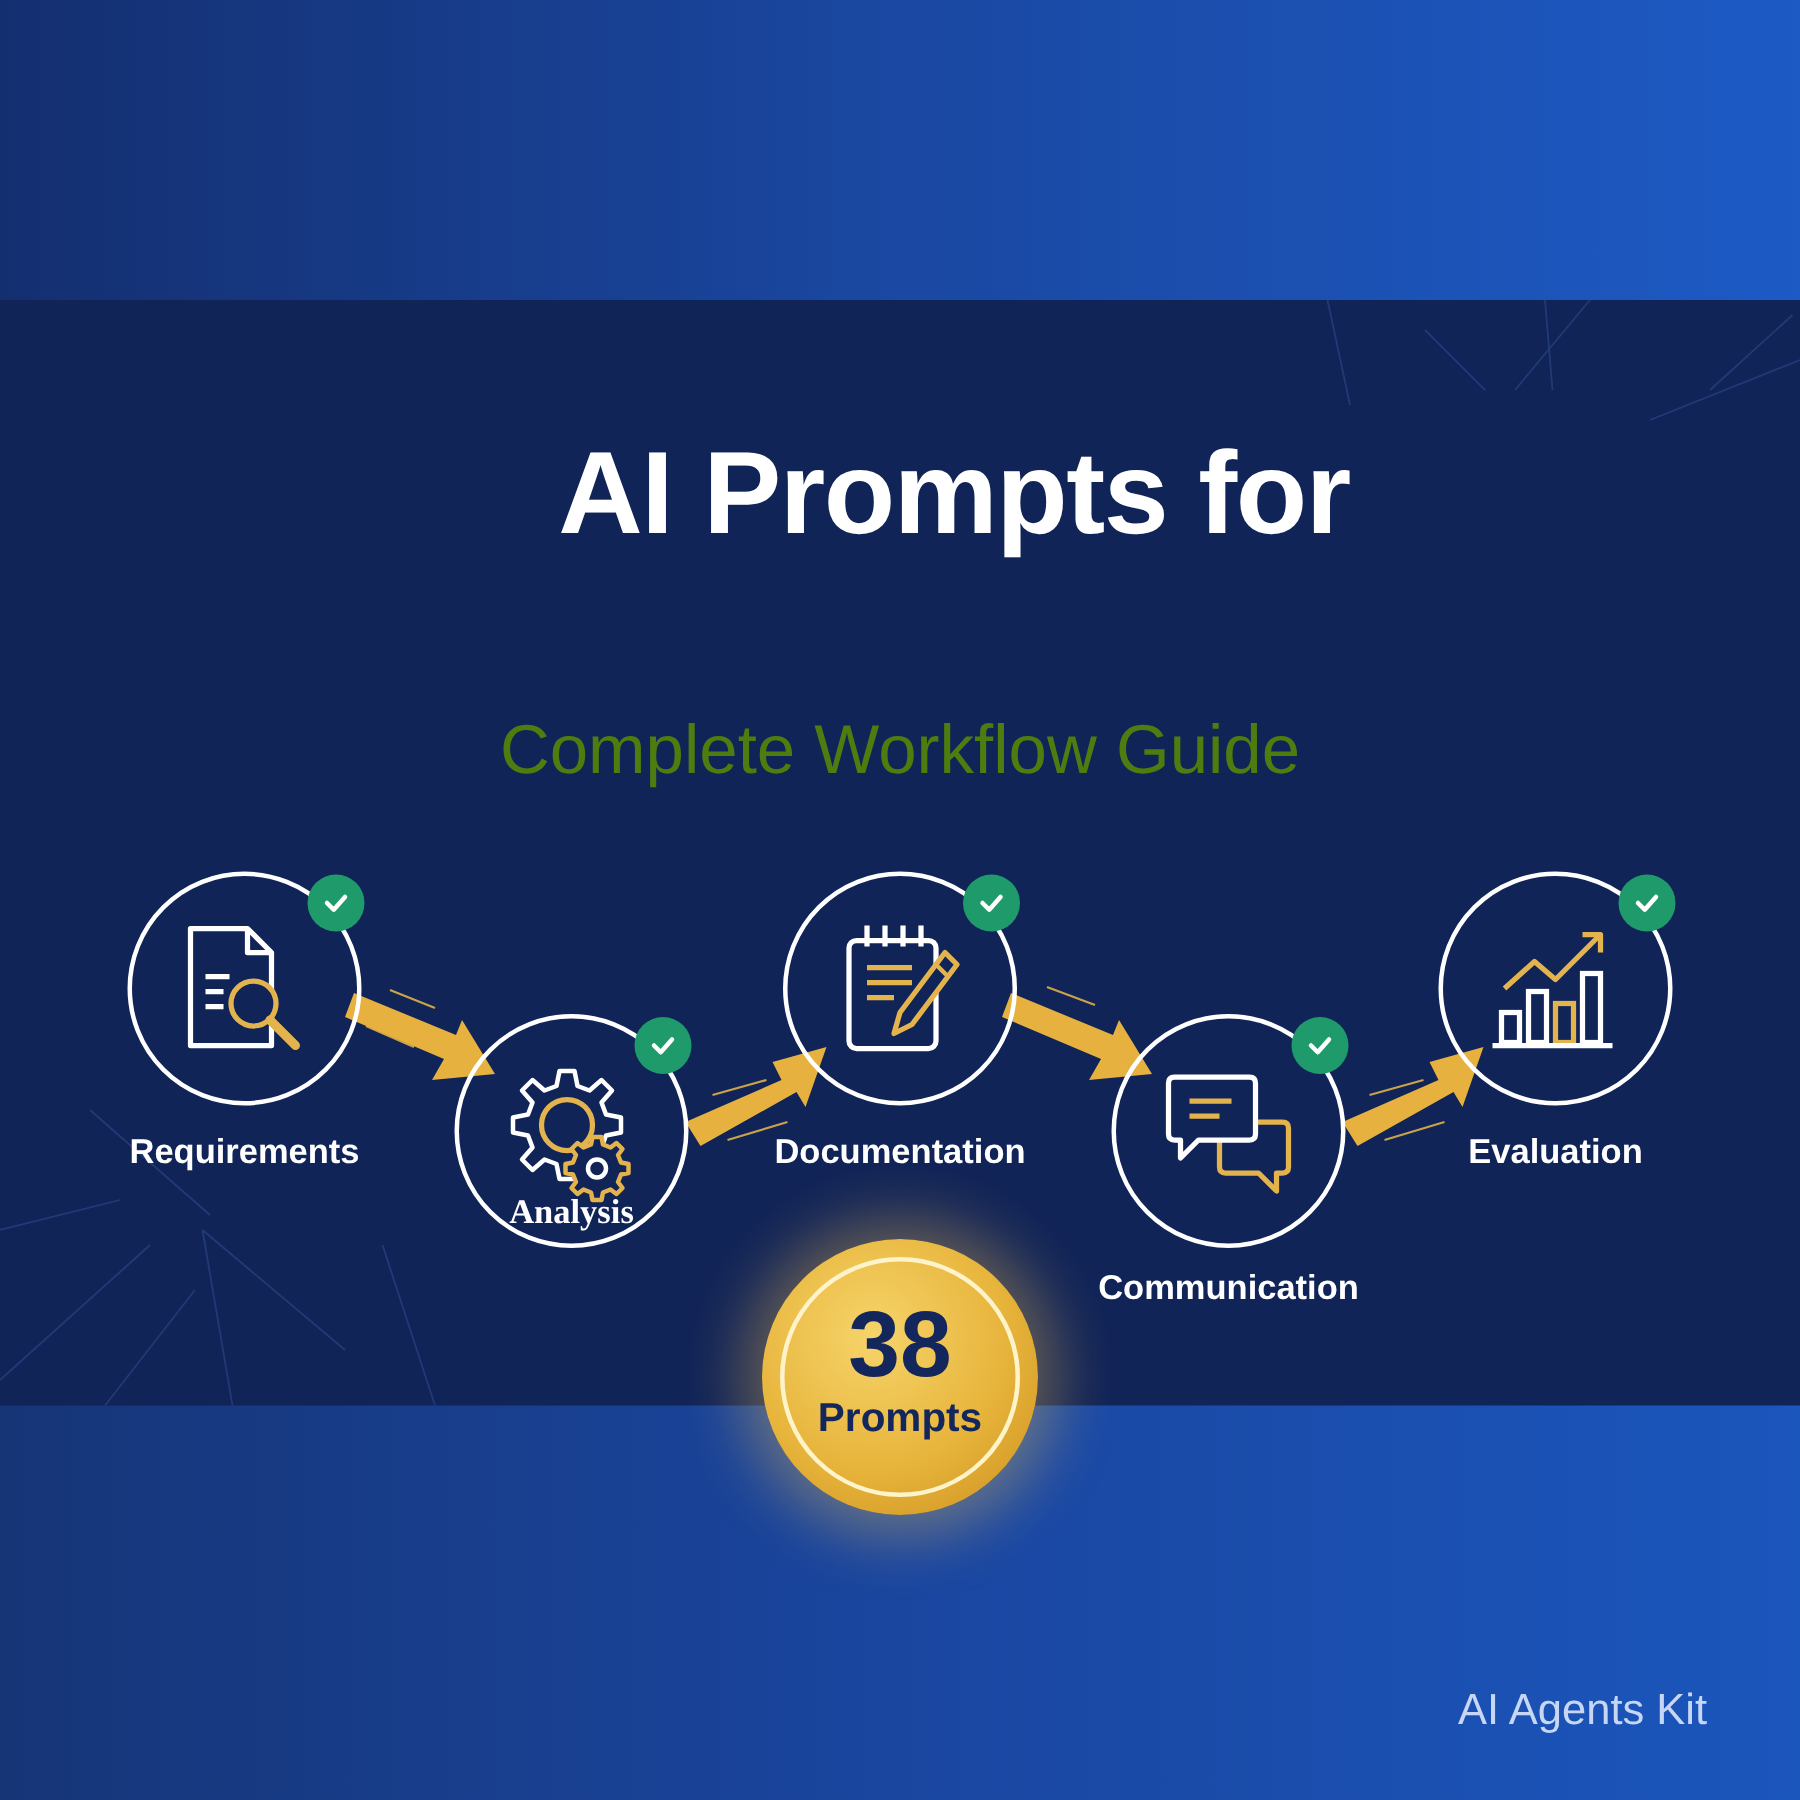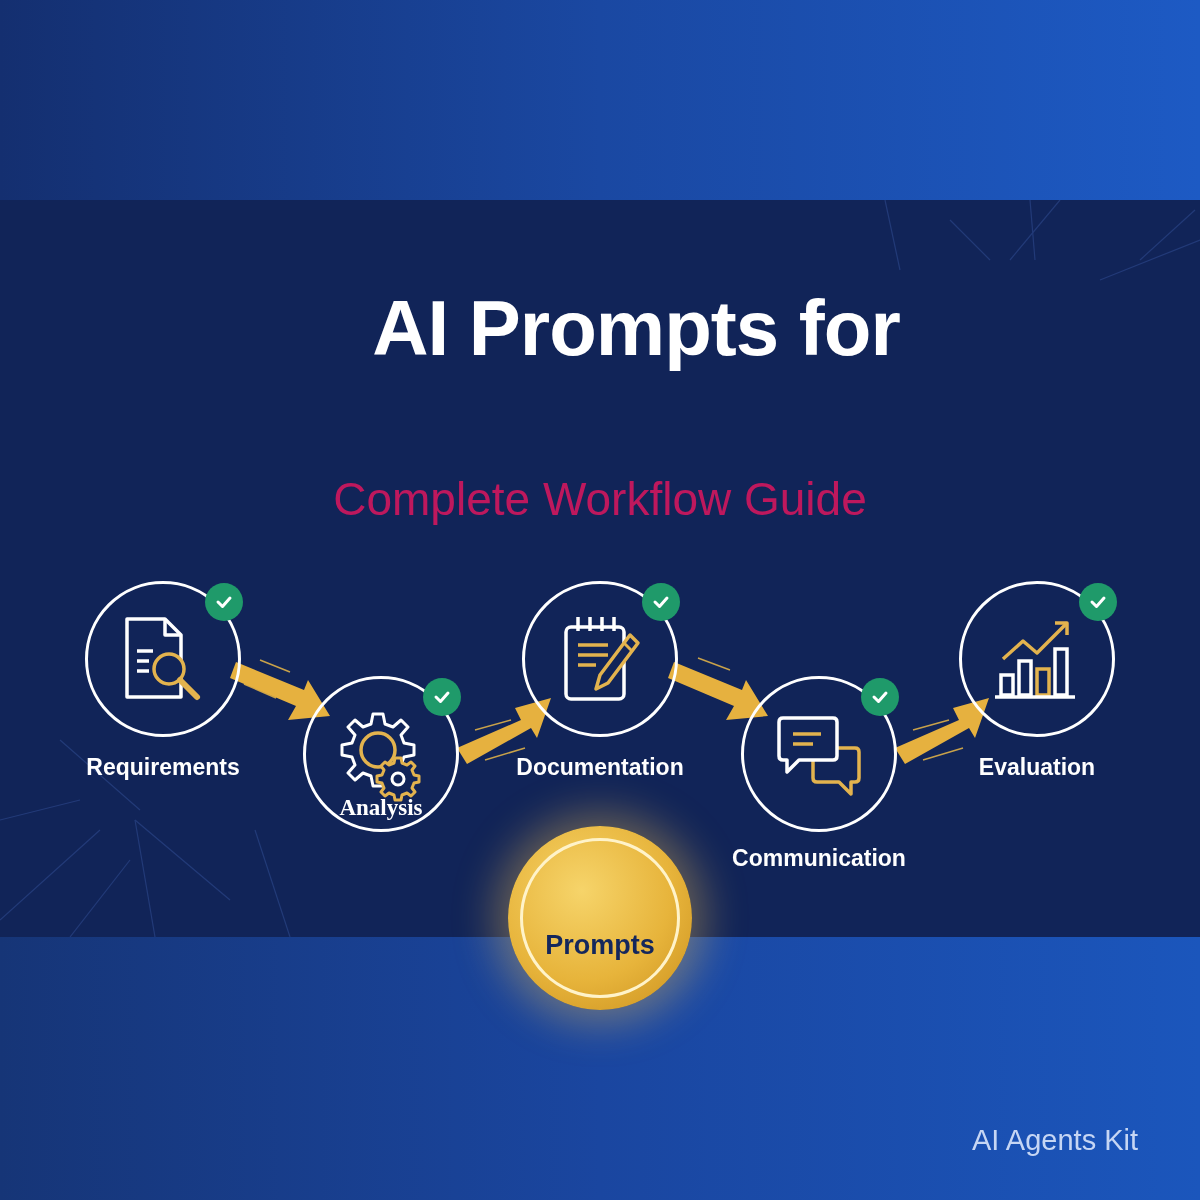--- a/index.html
+++ b/index.html
@@ -23,21 +23,21 @@
       overflow: hidden;
     }
     .band-lines { position: absolute; left: 0; top: 0; }
     .title {
       position: absolute; left: 0; top: 282px; width: 1200px;
       text-align: center; color: #ffffff; font-weight: 700;
       font-size: 78px; line-height: 92px; letter-spacing: -1px; margin-left: 36px;
     }
     .subtitle {
       position: absolute; left: 0; top: 472px; width: 1200px;
-      text-align: center; color: #be185d; font-size: 46px; font-weight: 400;
+      text-align: center; color: #4d7c0f; font-size: 46px; font-weight: 400;
       letter-spacing: 0px;
     }
     .step {
       position: absolute; width: 156px; height: 156px;
     }
     .step .ring {
       position: absolute; left: 0; top: 0; width: 156px; height: 156px;
       border: 3px solid #ffffff; border-radius: 50%;
     }
     .step .icon { position: absolute; left: 28px; top: 28px; width: 100px; height: 100px; }
@@ -213,16 +213,17 @@
   <div class="check">
     <svg width="20" height="20" viewBox="0 0 20 20">
         <path d="M4 10 L8.5 14.5 L16 6" fill="none" stroke="#fff" stroke-width="3" stroke-linecap="round" stroke-linejoin="round"></path>
       </svg>
   </div>
 </div>
 <div class="step-label" style="left:917px; top:754px;">Evaluation</div>
 
 <div class="badge">
   <div class="inner-ring"></div>
+  <div class="count">38</div>
   <div class="unit">Prompts</div>
 </div>
 
 <div class="brand">AI Agents Kit</div>
 
 </body></html>

